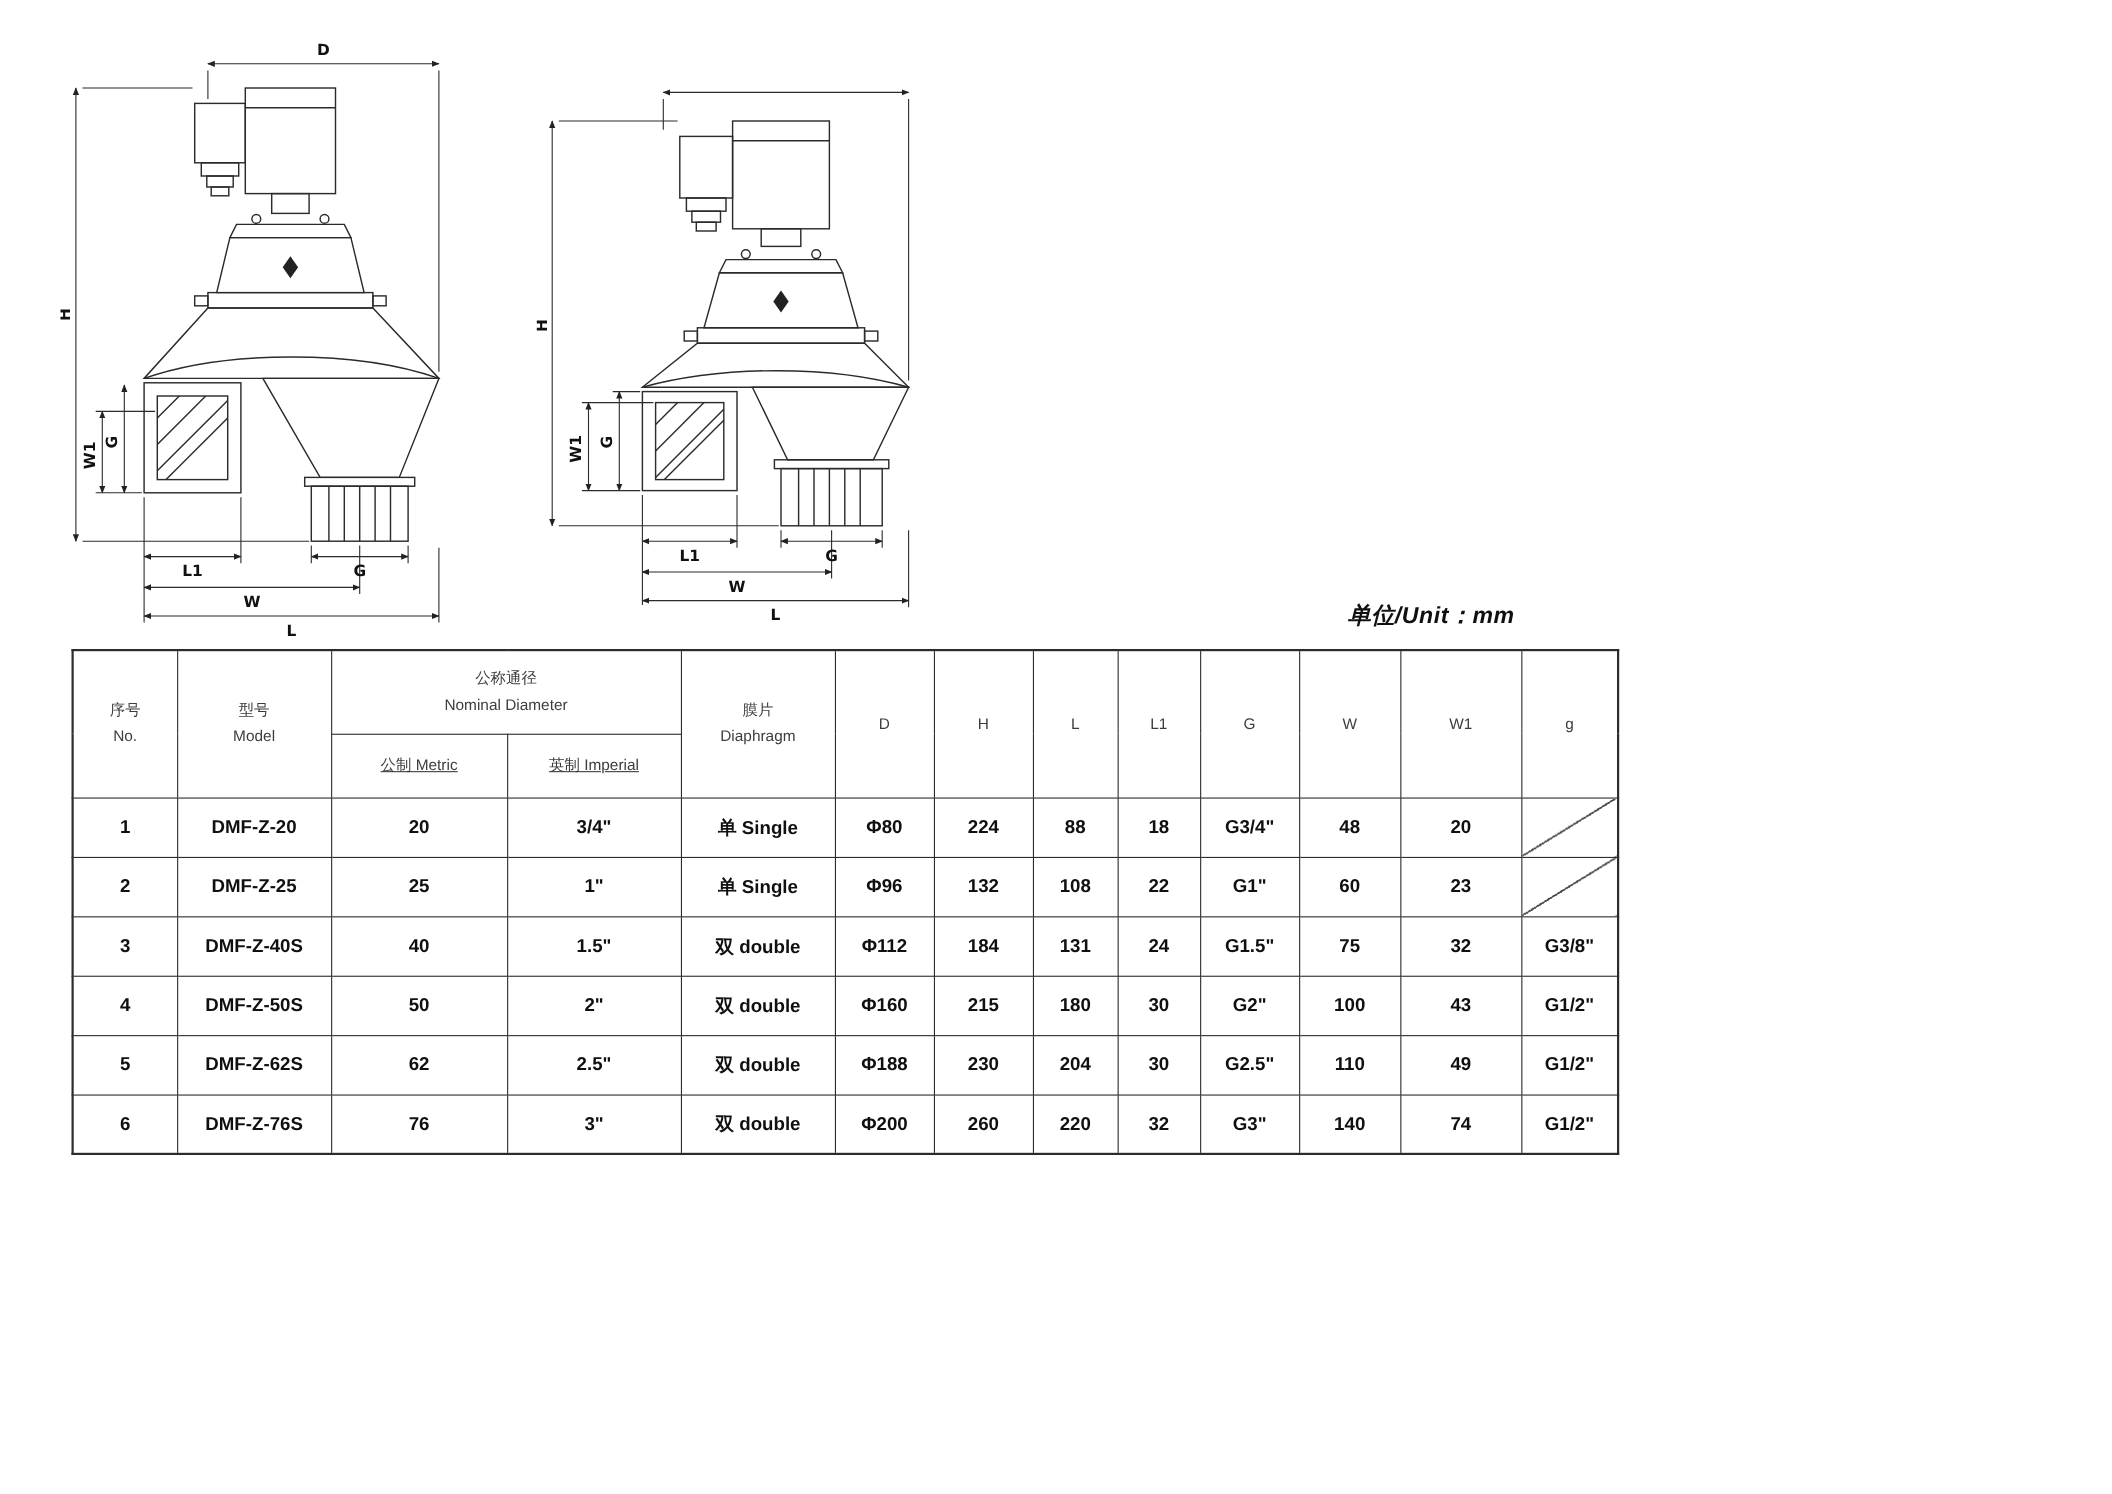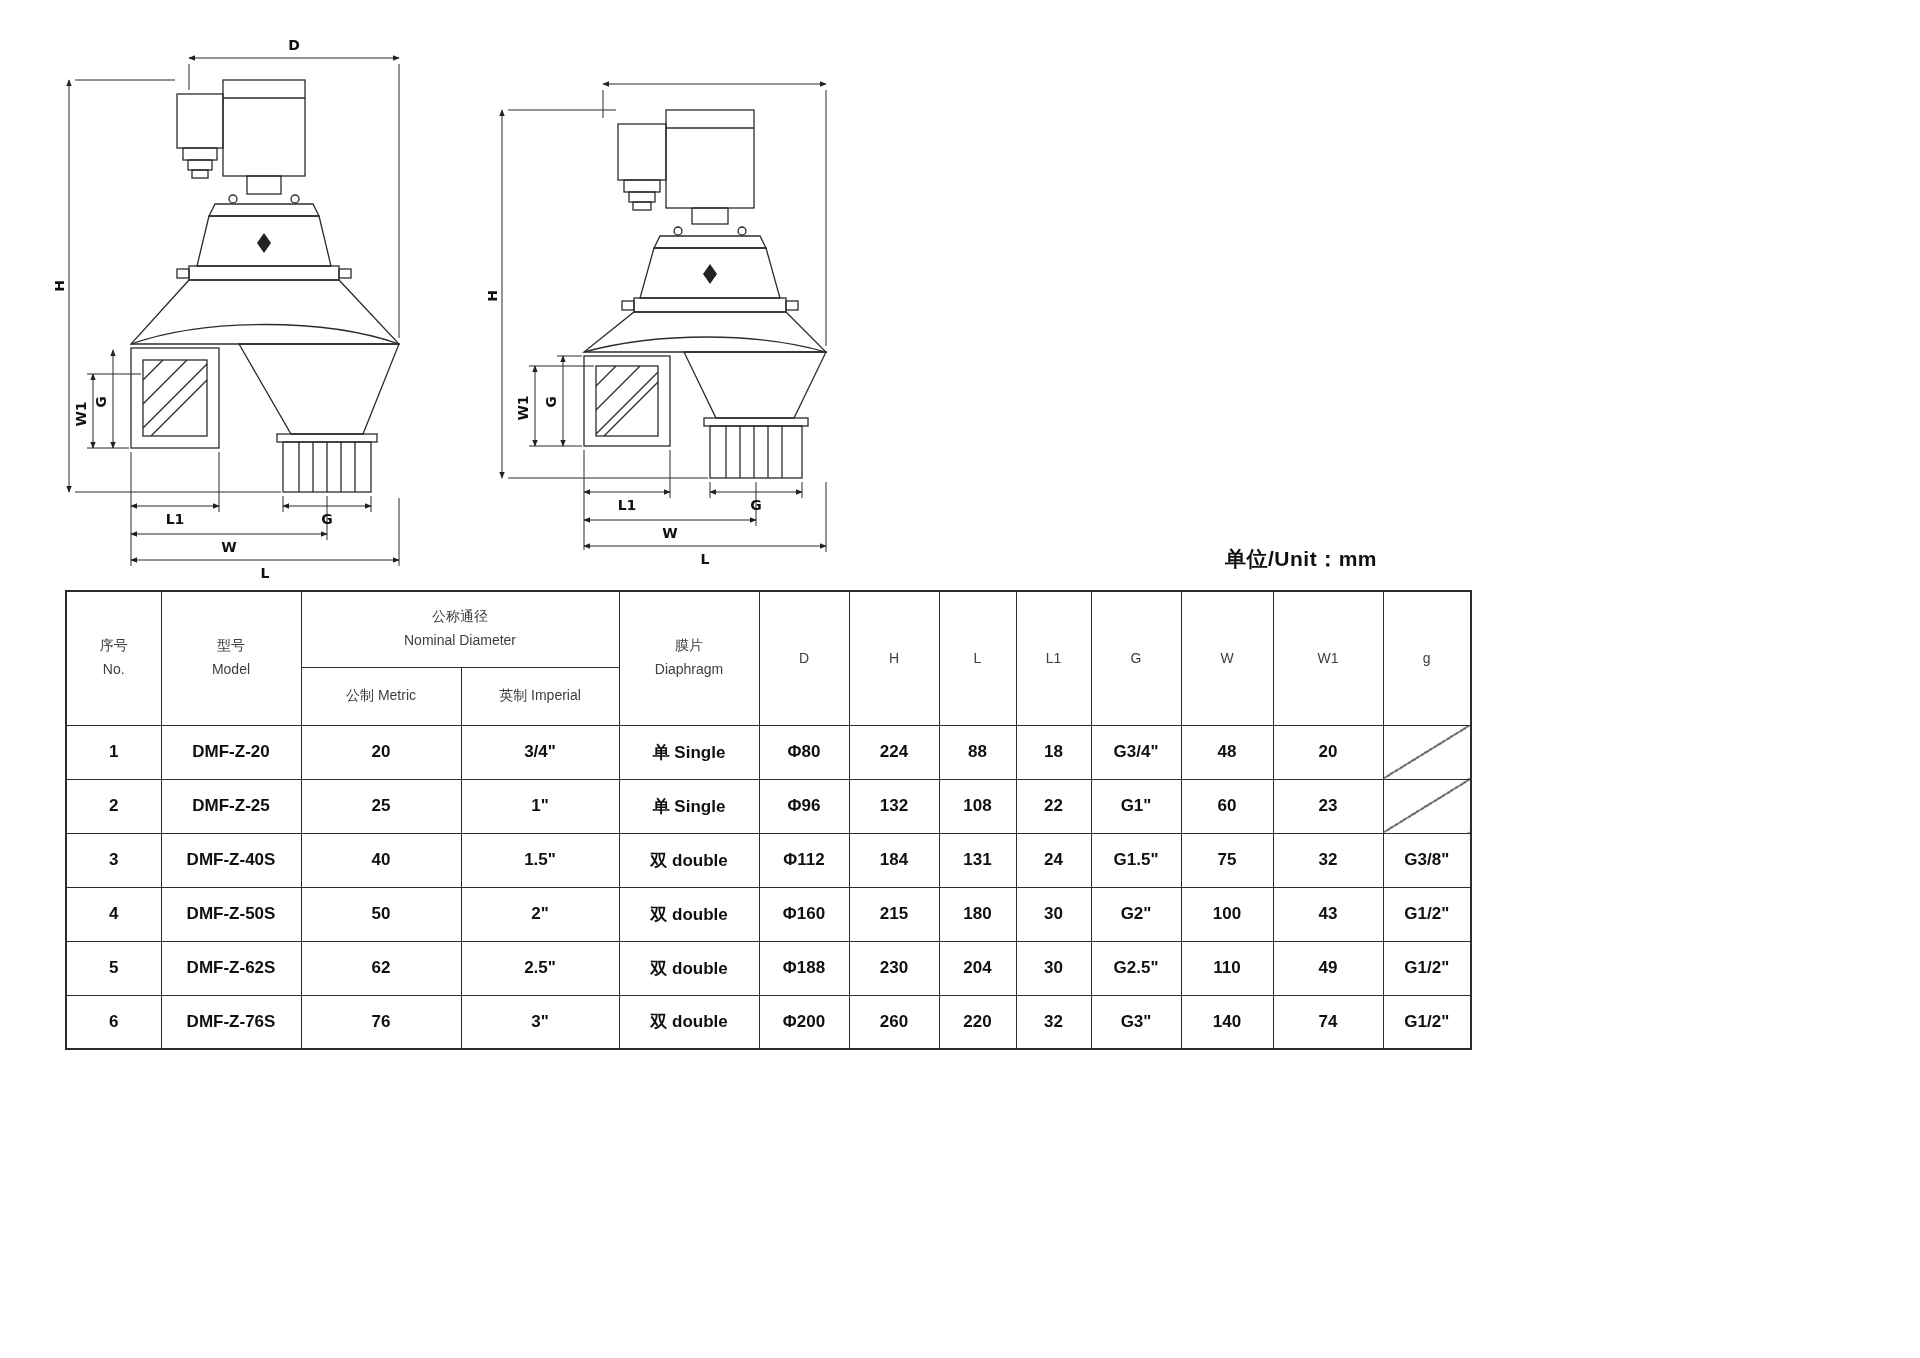--- a/index.html
+++ b/index.html
@@ -10,35 +10,35 @@
     color:#111;
   }
   .page { position:relative; width:1920px; height:1358px; background:#fff; overflow:hidden; }
 
   .drawing { position:absolute; }
   .drawing-left  { left:55px;  top:28px; }
   .drawing-right { left:488px; top:52px; }
 
   .unit-label {
     position:absolute; left:1225px; top:545px;
-    font-size:21px; font-weight:bold; color:#101010; letter-spacing:0.5px;
+    font-size:21px; font-weight:bold; color:#101010; letter-spacing:0.5px;font-style:italic;
   }
 
   .spec-table-wrap { position:absolute; left:65px; top:590px; }
   table.spec {
     border-collapse:collapse; table-layout:fixed; width:1405px;
     border:2px solid #2c2c2c; background:#fff;
   }
   table.spec th, table.spec td {
     border:1px solid #2c2c2c; text-align:center; vertical-align:middle;
     overflow:hidden; padding:2px 4px;
   }
   thead th { font-weight:normal; color:#3d3d3d; font-size:14px; }
   .hdr-row-top th  { height:76px; }
-  .hdr-row-sub th  { height:58px; }
+  .hdr-row-sub th  { height:58px;text-decoration:underline; }
   .hdr-two-line div { line-height:1.7; }
   tbody td { height:54px; font-size:17px; font-weight:bold; color:#101010; }
   td.slash {
     background:linear-gradient(to bottom right,
       transparent calc(50% - 0.8px), #4a4a4a calc(50% - 0.8px),
       #4a4a4a calc(50% + 0.8px), transparent calc(50% + 0.8px));
   }
   svg text { font-family:"DejaVu Sans","Liberation Sans",sans-serif; }
 </style>
 </head>

